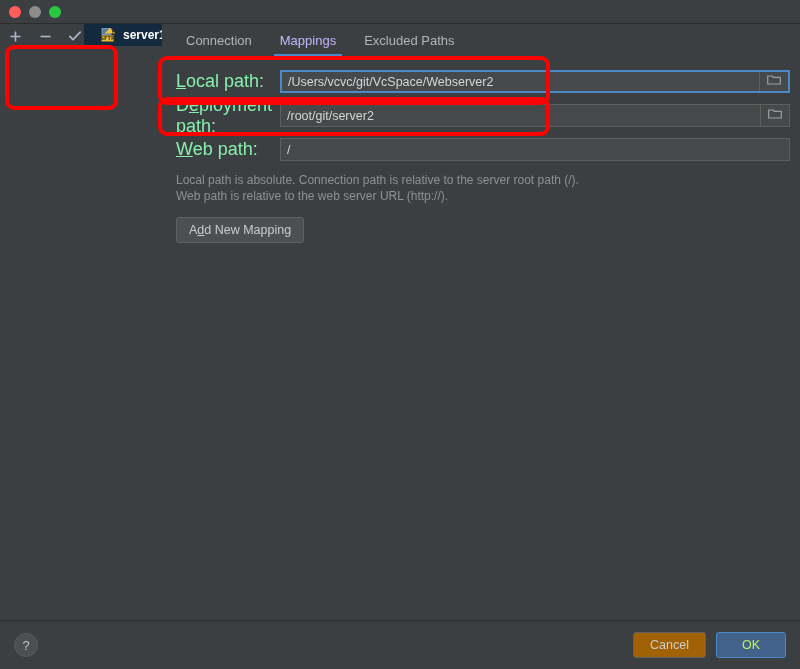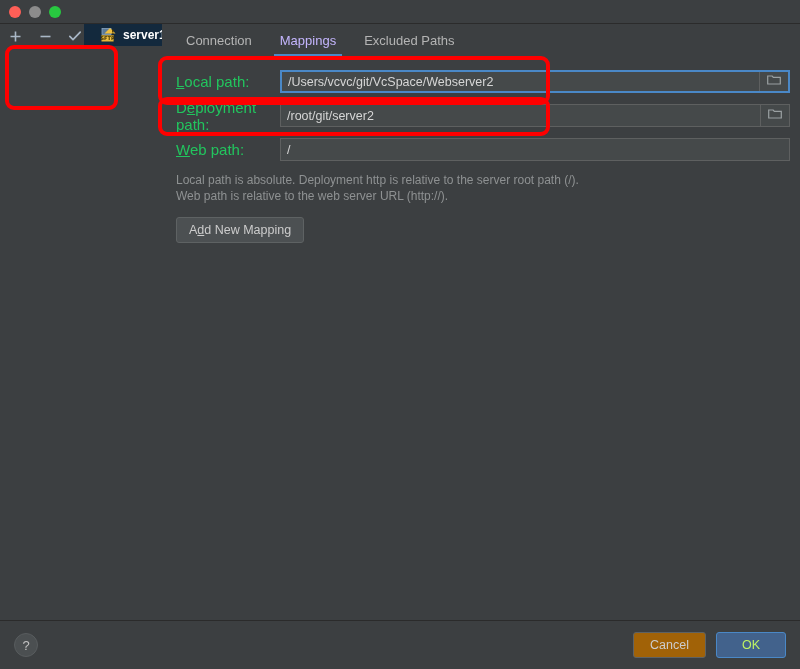--- a/index.html
+++ b/index.html
@@ -151,22 +151,22 @@
 
   .form-row {
     display: flex;
     align-items: center;
     margin-bottom: 11px;
     height: 23px;
   }
   .form-label {
     width: 104px;
     flex: none;
-    font-size: 15px;
-    color: #22c55e;
+    font-size: 18px;
+    color: #86efac;
   }
   .field-wrap {
     flex: 1;
     display: flex;
     align-items: stretch;
     height: 23px;
     border: 1px solid #5e6060;
     background: #45494a;
     box-sizing: border-box;
   }
@@ -360,21 +360,21 @@
         </div>
 
         <div class="form-row">
           <div class="form-label"><span></span><u>W</u><span>eb path:</span></div>
           <div class="field-wrap">
             <div class="field-text">/</div>
           </div>
         </div>
 
         <div class="hint">
-          <div>Local path is absolute. Deployment http is relative to the server root path (/).</div>
+          <div>Local path is absolute. Connection path is relative to the server root path (/).</div>
           <div>Web path is relative to the web server URL (http://).</div>
         </div>
 
         <div style="display:flex;">
           <div class="add-btn">
               <span>A</span>
               <u>d</u>
               <span>d New Mapping</span>
             </div>
         </div>

